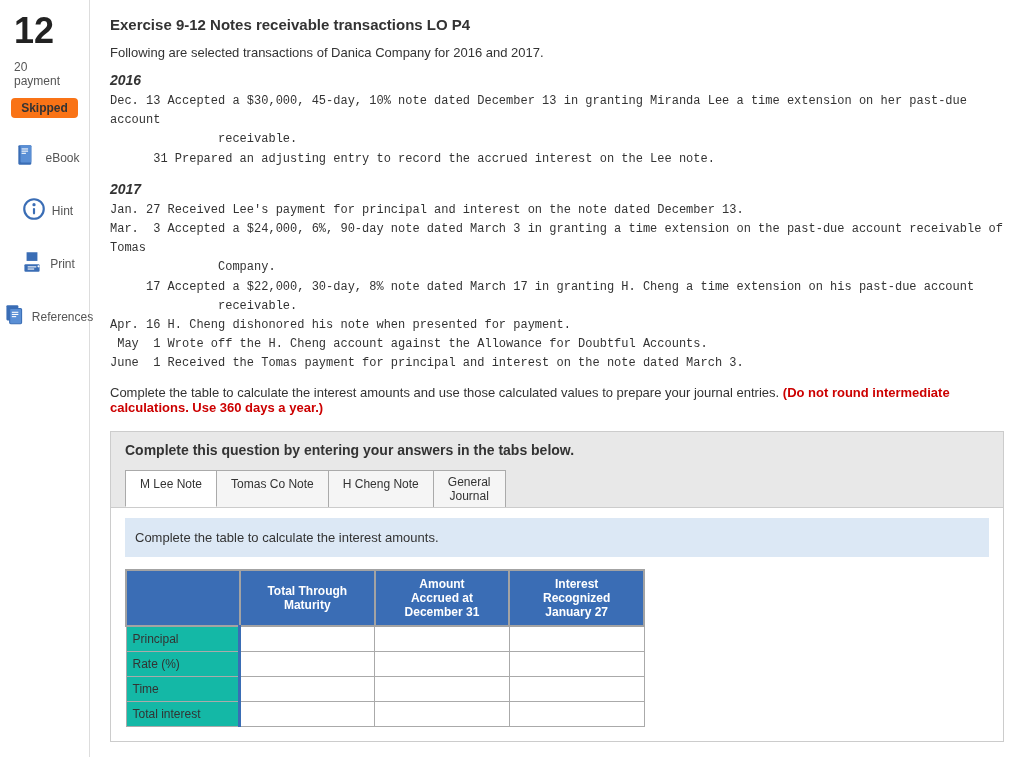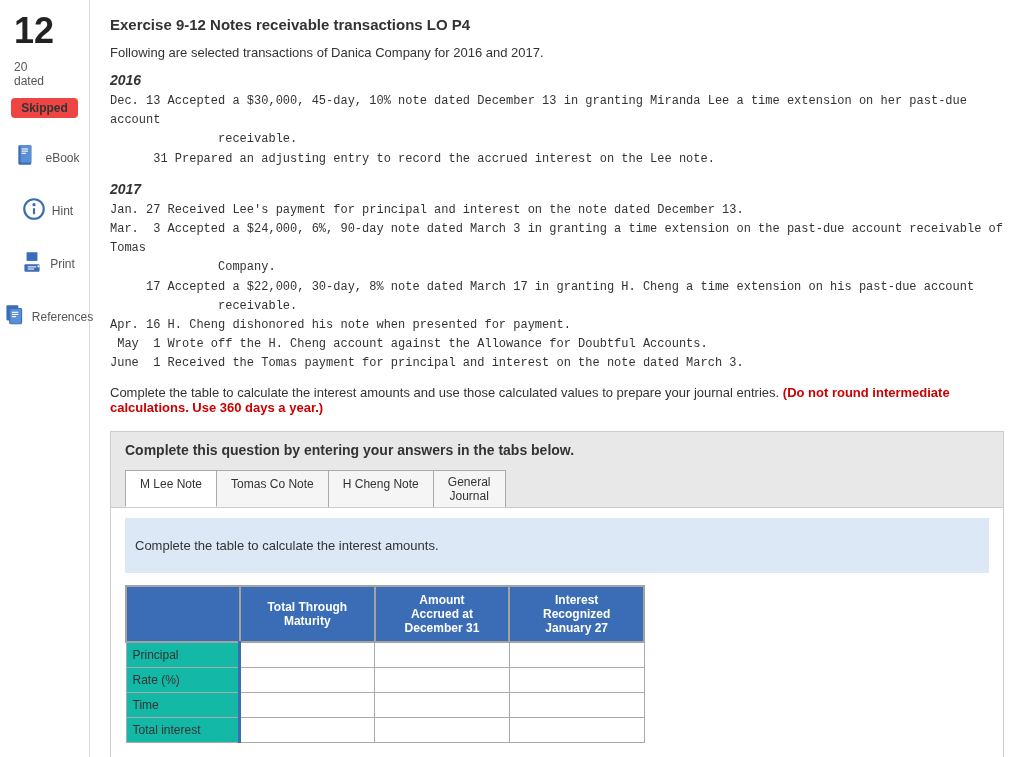--- a/index.html
+++ b/index.html
@@ -26,21 +26,21 @@
       padding-left: 14px;
     }
     .points-label {
       font-size: 12px;
       color: #555;
       align-self: flex-start;
       padding-left: 14px;
       margin-bottom: 10px;
     }
     .skipped-badge {
-      background: #ef4444;
+      background: #f97316;
       color: #333;
       font-size: 12px;
       font-weight: bold;
       border-radius: 4px;
       padding: 3px 10px;
       margin-bottom: 20px;
     }
     .sidebar-item {
       display: flex;
       align-items: center;
@@ -140,21 +140,21 @@
     
     .tab-content-area {
       background: #fff;
       border: 1px solid #ccc;
       border-top: none;
       padding: 10px 14px 14px 14px;
     }
 
     .sub-instruction {
       background: #dce8f5;
-      padding: 20px 10px;
+      padding: 12px 10px;
       font-size: 13px;
       margin-bottom: 12px;
       border-left: none;
     }
 
     
     .interest-table {
       border-collapse: collapse;
       font-size: 12px;
       width: 520px;
@@ -224,21 +224,21 @@
   </style>
 </head>
 <body>
 
 <div class="outer-container">
 
   <div class="sidebar">
     <div class="question-number">12</div>
     <div class="points-label">
       <span>20</span><br>
-      <span>dated</span>
+      <span>payment</span>
     </div>
     <div class="skipped-badge">Skipped</div>
 
     <div class="sidebar-item">
       <div class="sidebar-icon">
         <svg viewBox="0 0 24 24" fill="#3a6db5">
           <rect x="4" y="2" width="12" height="18" rx="1" fill="#3a6db5"></rect>
           <rect x="6" y="2" width="10" height="16" rx="1" fill="#5a8fd5"></rect>
           <rect x="7" y="5" width="6" height="1" fill="white"></rect>
           <rect x="7" y="7" width="6" height="1" fill="white"></rect>

